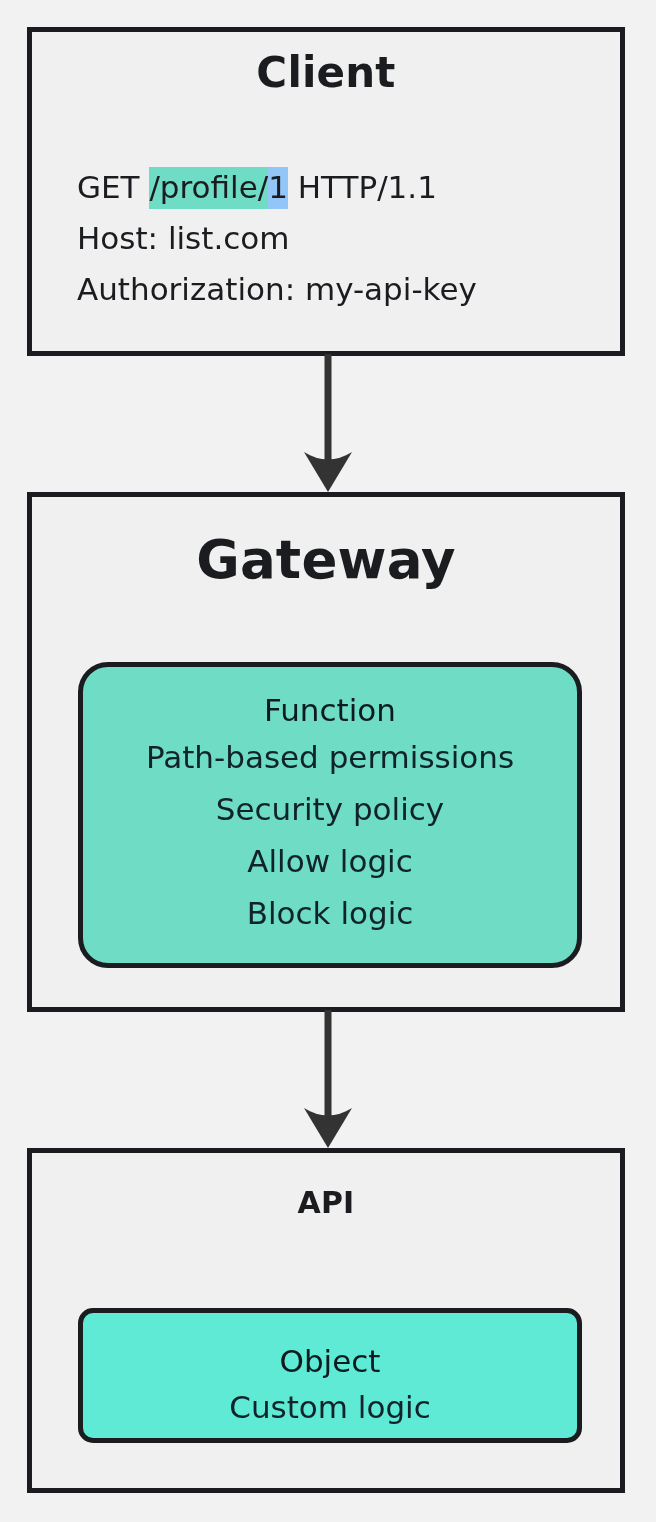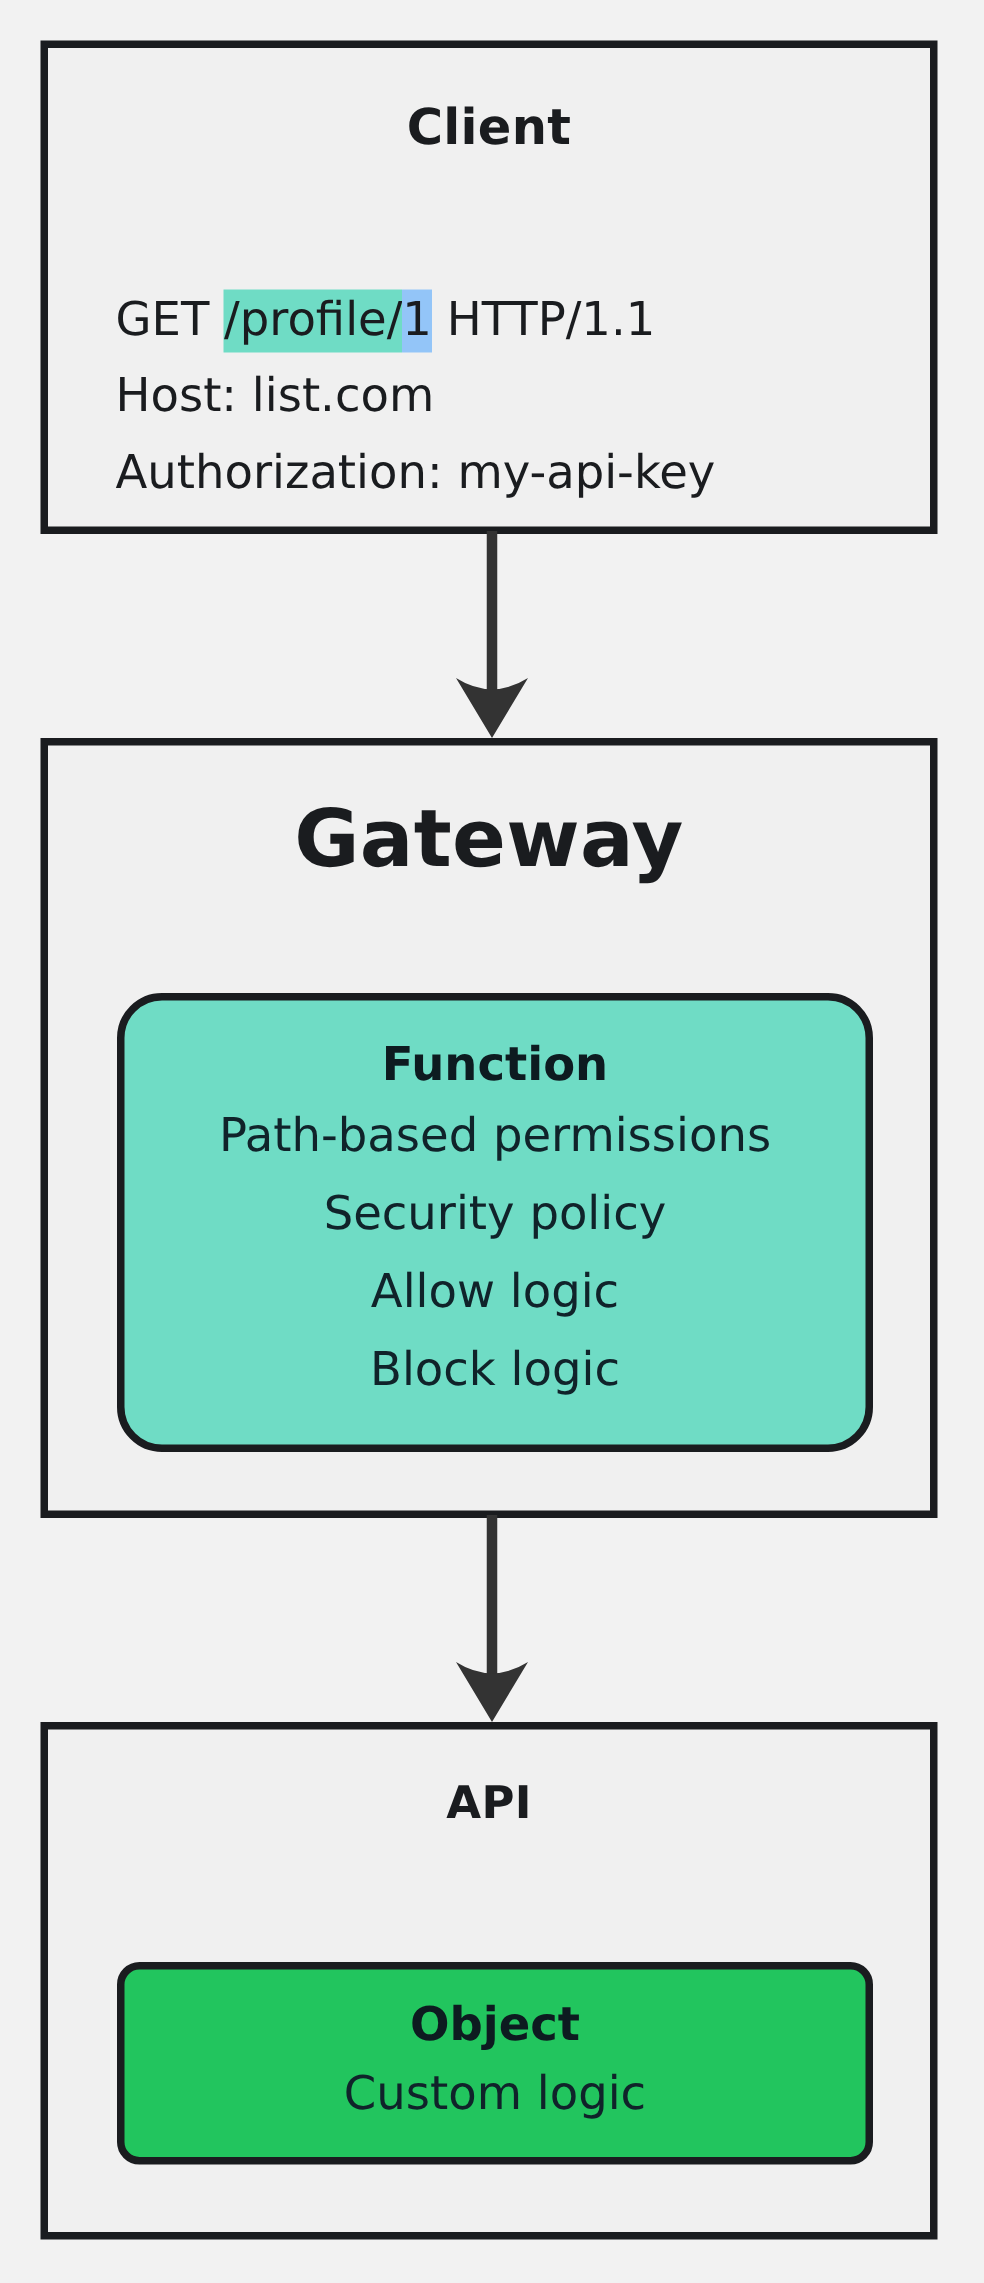--- a/index.html
+++ b/index.html
@@ -34,29 +34,29 @@
 
   .node-title {
     position: absolute;
     left: 0;
     right: 0;
     text-align: center;
     font-weight: bold;
     color: #1a1c1f;
     letter-spacing: 0.2px;
   }
-  #client-title  { top: 33px; font-size: 33px; }
+  #client-title  { top: 16px; font-size: 42px; }
   #gateway-title { top: 32px; font-size: 53px; }
   #api-title     { top: 32px; font-size: 30px; }
 
   
   #client-body {
     position: absolute;
     left: 45px;
-    top: 156px;
+    top: 130px;
     font-size: 31px;
     line-height: 51px;
     color: #1a1c1f;
     white-space: nowrap;
   }
   #client-body .line { display: block; height: 51px; }
   .hl-green {
     background: #6fdcc5;
     padding: 2px 0 4px 0;
   }
@@ -78,27 +78,27 @@
   #function-node {
     top: 662px;
     height: 306px;
     background: #6fdcc5;
     border-radius: 30px;
     padding-top: 22px;
   }
   #object-node {
     top: 1308px;
     height: 135px;
-    background: #22c55e;
+    background: #5eead4;
     border-radius: 15px;
-    padding-top: 16px;
+    padding-top: 27px;
   }
   .sub-title {
     font-size: 31px;
-    font-weight: bold;
+    font-weight: normal;
     line-height: 42px;
     color: #0d1b20;
   }
   .sub-line {
     font-size: 31px;
     line-height: 52px;
     color: #10232a;
     white-space: nowrap;
   }
   #object-node .sub-line { line-height: 50px; }

